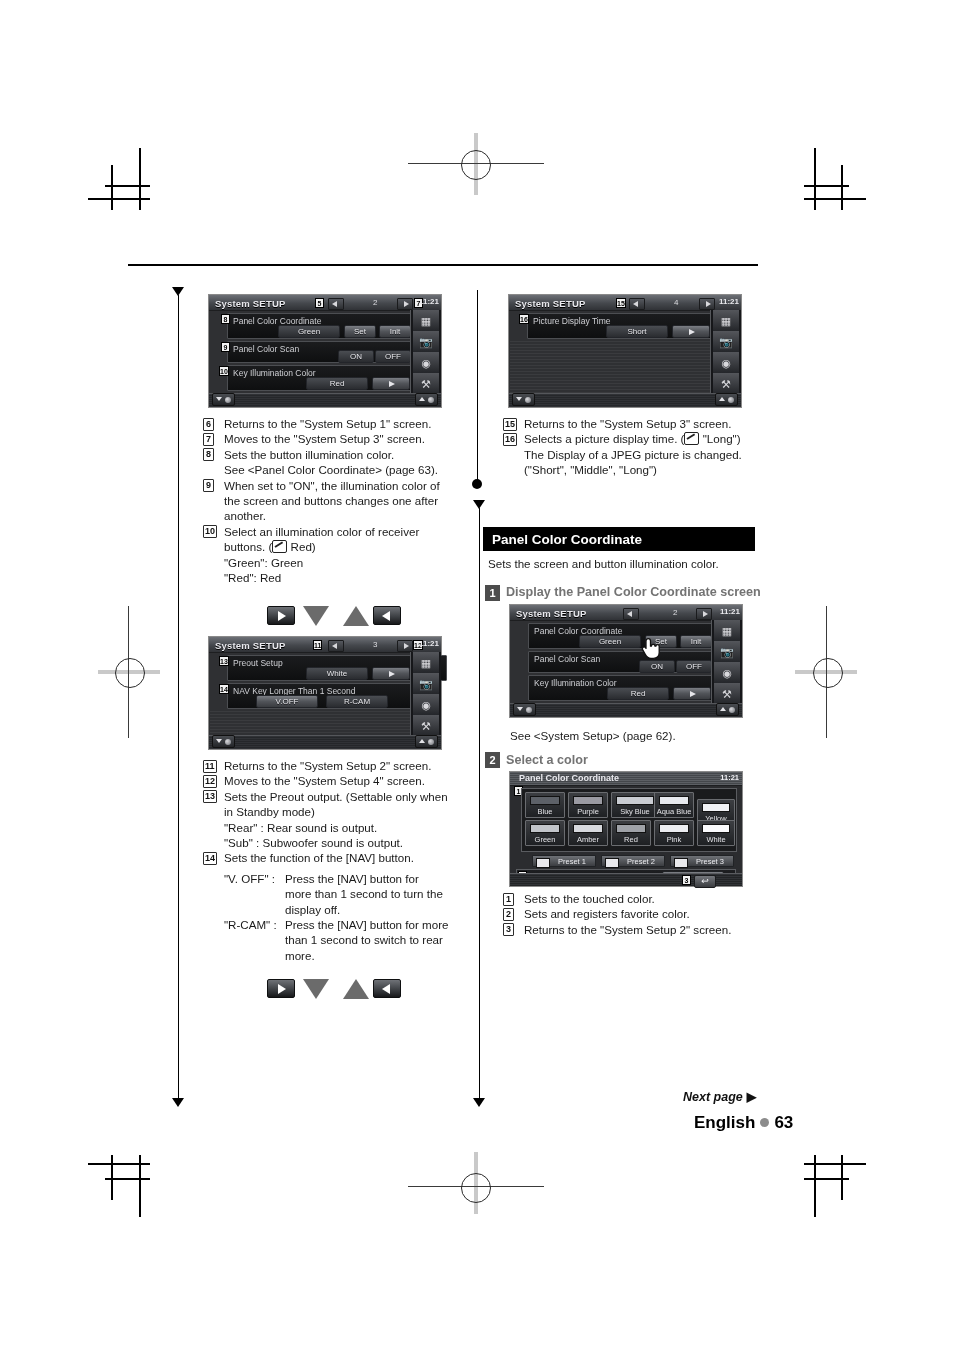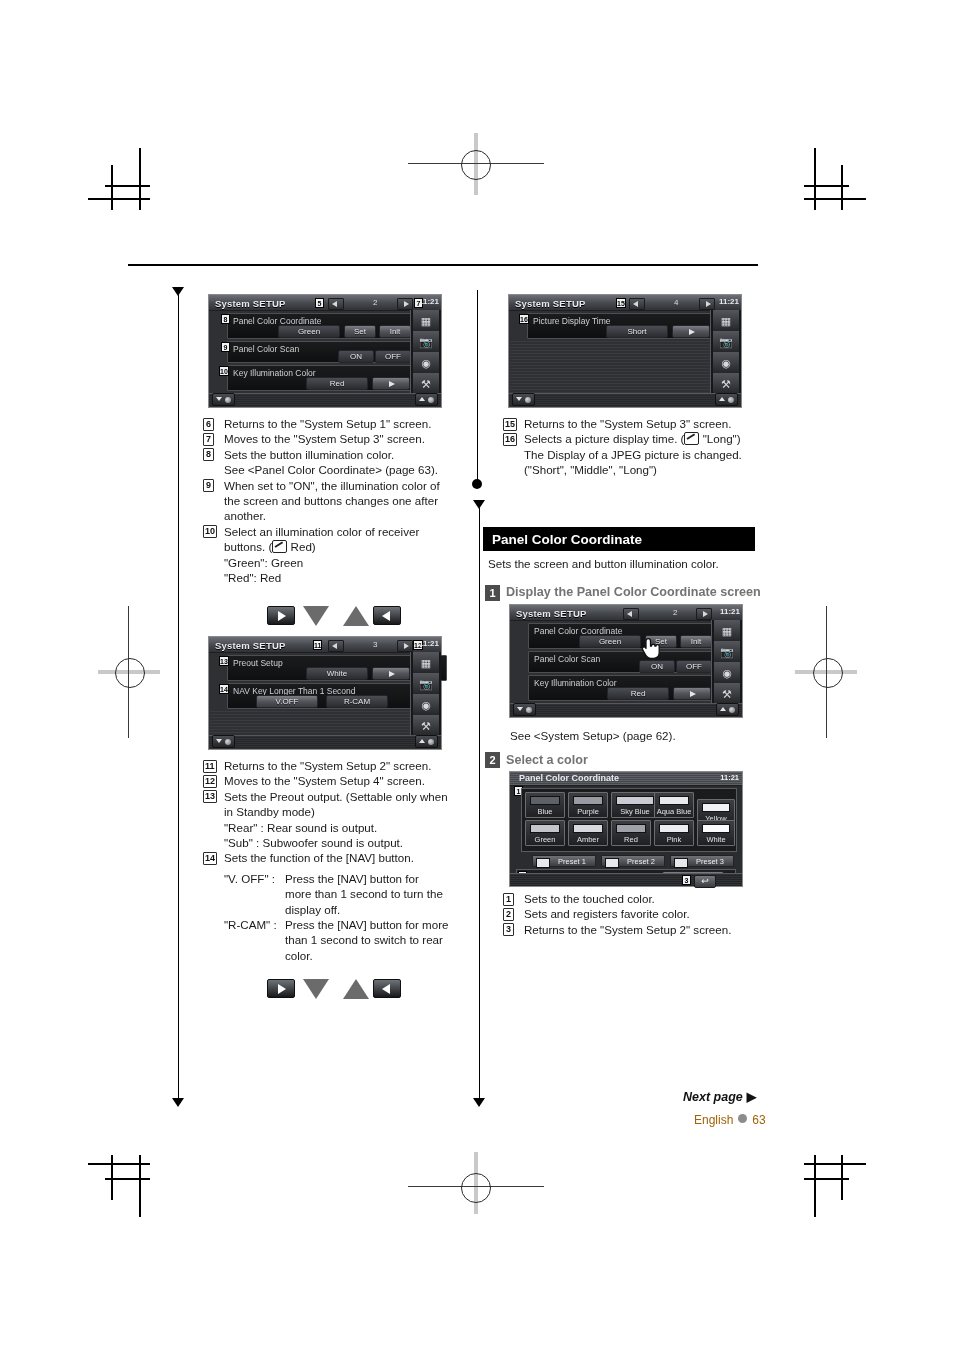--- a/index.html
+++ b/index.html
@@ -113,21 +113,21 @@
   .cpick .retbtn{position:absolute;width:20px;height:11px;background:linear-gradient(180deg,#74777c,#3a3c40);
       border:1px solid #1a1b1d;border-radius:2px;}
   .cpick .retbtn:after{content:"\21A9";position:absolute;left:50%;top:50%;transform:translate(-50%,-52%);
       font-size:9px;color:#f0f0f4;line-height:1;}
 
   
   .hand{position:absolute;width:26px;height:26px;}
 
   
   .nextpage{position:absolute;font-style:italic;font-weight:bold;font-size:12.5px;color:#111;}
-  .footer{position:absolute;font-weight:normal;font-size:12px;color:#a16207;}
+  .footer{position:absolute;font-weight:bold;font-size:17px;color:#000000;}
   .footdot{display:inline-block;width:9px;height:9px;border-radius:50%;background:#8c8c8c;vertical-align:1px;margin:0 5px;}
 </style>
 </head>
 <body>
 
 <div class="regline" style="left:139px;top:148px;width:1.6px;height:62px;"></div>
 <div class="regline" style="left:88px;top:198px;width:62px;height:1.6px;"></div>
 <div class="regline" style="left:111px;top:165px;width:1.6px;height:45px;"></div>
 <div class="regline" style="left:105px;top:185px;width:45px;height:1.6px;"></div>
 
@@ -410,21 +410,21 @@
   <div style="position:relative;min-height:46px;">
     <span style="position:absolute;left:0;top:0;">"V. OFF" :</span>
     <span style="position:absolute;left:61px;top:0;">Press the [NAV] button for</span>
     <span style="position:absolute;left:61px;top:15.4px;">more than 1 second to turn the</span>
     <span style="position:absolute;left:61px;top:30.8px;">display off.</span>
   </div>
   <div style="position:relative;min-height:46px;">
     <span style="position:absolute;left:0;top:0;">"R-CAM" :</span>
     <span style="position:absolute;left:61px;top:0;">Press the [NAV] button for more</span>
     <span style="position:absolute;left:61px;top:15.4px;">than 1 second to switch to rear</span>
-    <span style="position:absolute;left:61px;top:30.8px;">color.</span>
+    <span style="position:absolute;left:61px;top:30.8px;">more.</span>
   </div>
 </div>
 
 <div class="glyphrow" style="left:260px;top:975px;width:150px;height:28px;">
   <div class="gbtn right" style="left:7px;top:4px;">
       <i></i>
     </div>
   <div class="tri down" style="left:43px;top:4px;"></div>
   <div class="tri up" style="left:83px;top:4px;"></div>
   <div class="gbtn left" style="left:113px;top:4px;">

